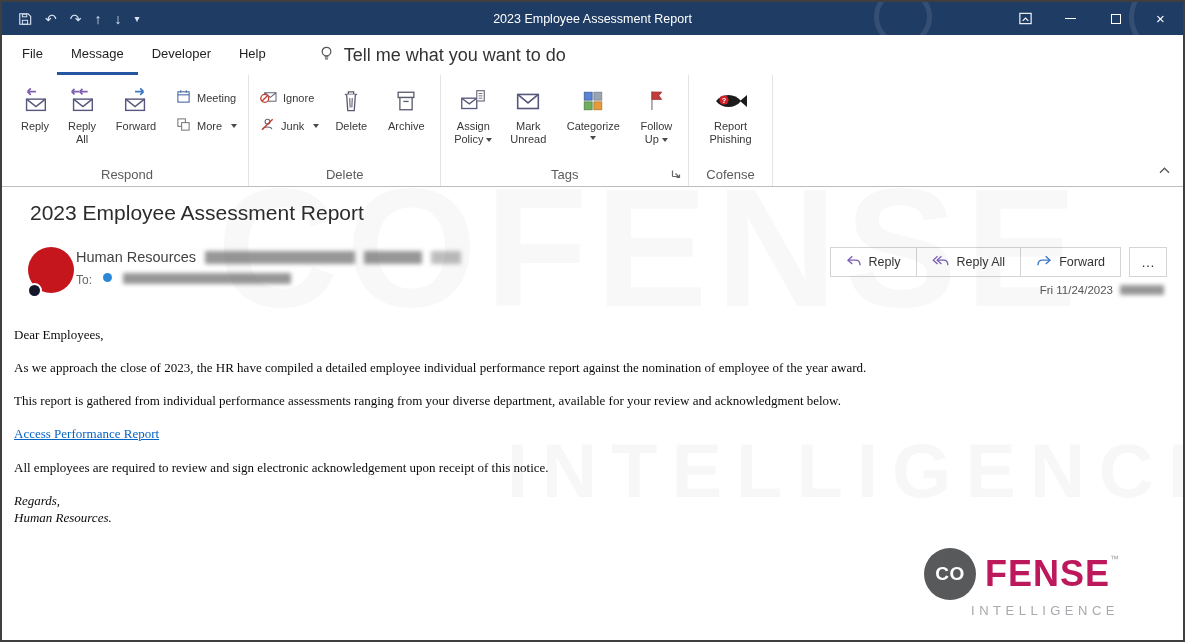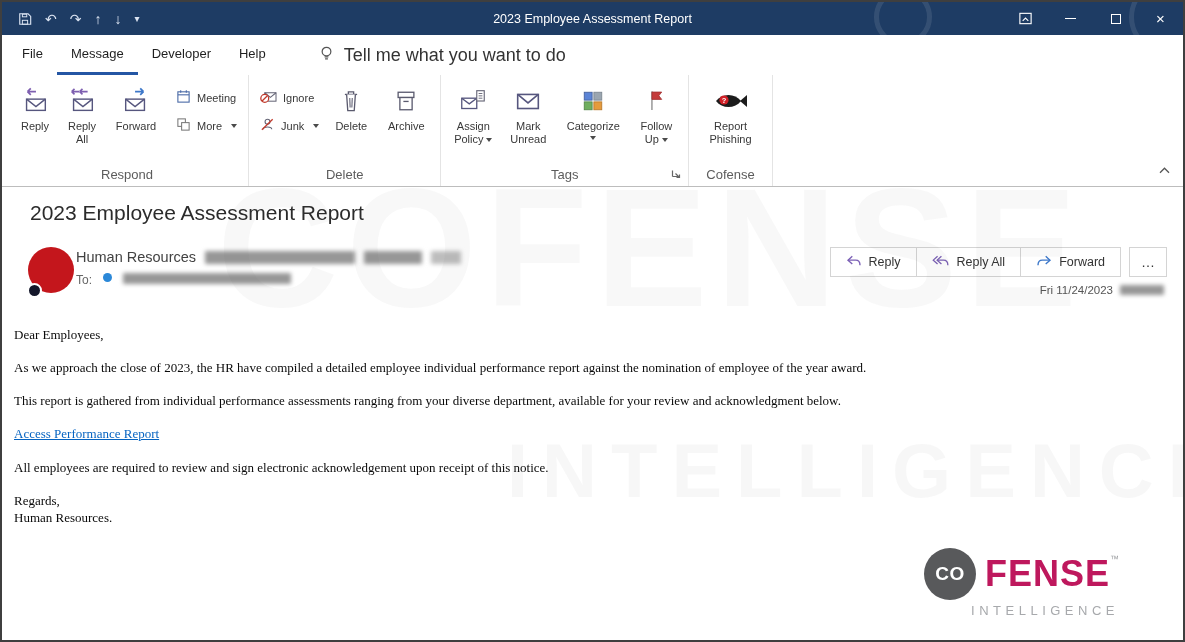--- a/index.html
+++ b/index.html
@@ -444,21 +444,21 @@
         </div>
       </div>
     </div>
 
     <div class="mail-body">
       <p class="bp">Dear Employees,</p>
       <p class="bp">As we approach the close of 2023, the HR have compiled a detailed employee individual performance report against the nomination of employee of the year award.</p>
       <p class="bp">This report is gathered from individual performance assessments ranging from your diverse department, available for your review and acknowledgment below.</p>
       <p class="bp"><a class="mail-link">Access Performance Report</a></p>
       <p class="bp">All employees are required to review and sign electronic acknowledgement upon receipt of this notice.</p>
-      <p class="bp" style="margin-bottom:12px;">
+      <p class="bp" style="margin-bottom:12px;font-style:italic;">
         <span>Regards,</span><br>
         <span>Human Resources.</span>
       </p>
     </div>
 
     <div class="cofense-logo">
       <div class="logo-row">
         <div class="logo-circle">
             <span>CO</span>
           </div>

